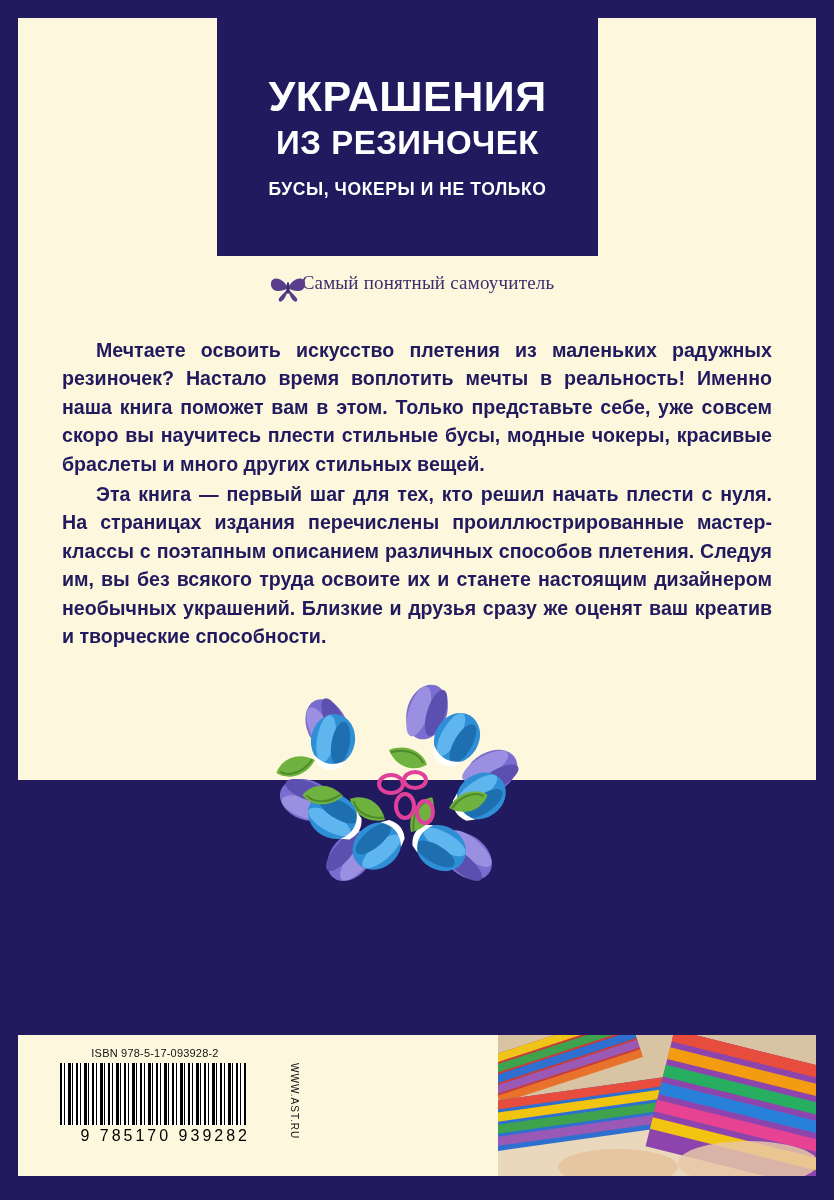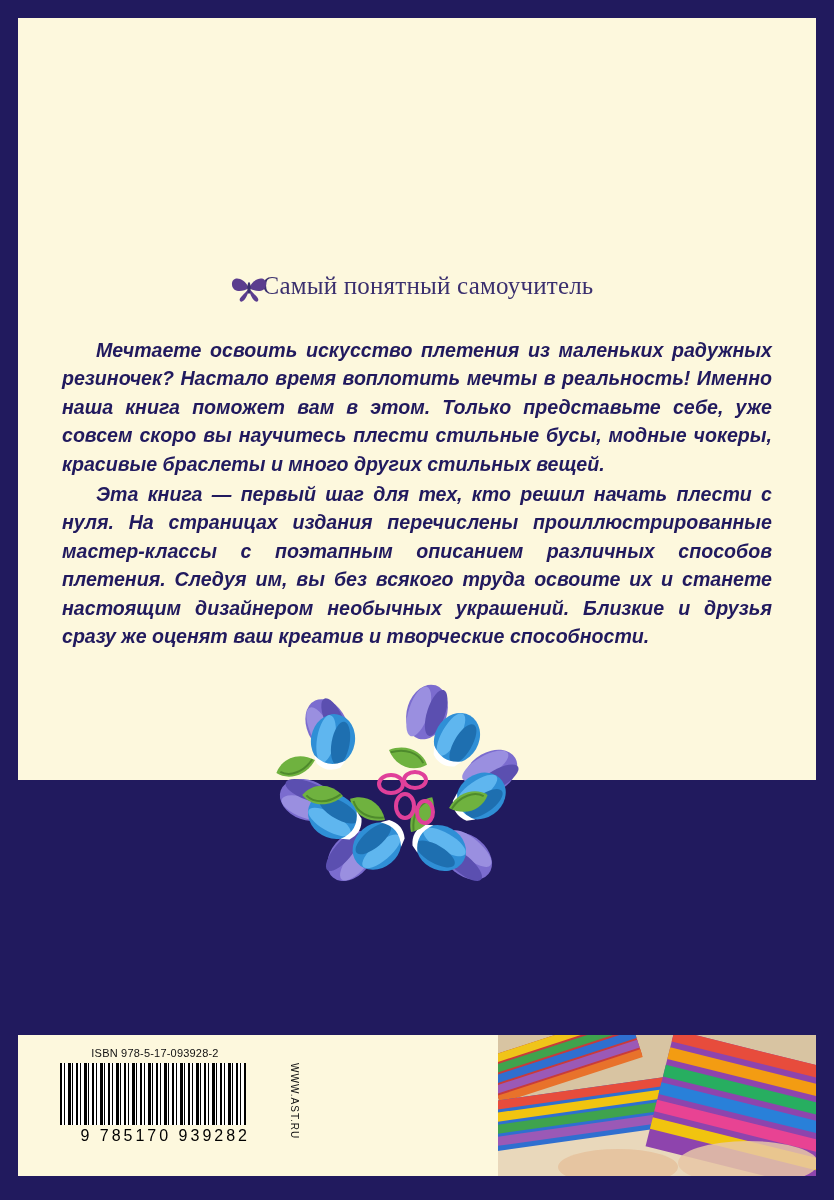--- a/index.html
+++ b/index.html
@@ -78,21 +78,21 @@
     position: absolute;
     left: 100px;
     top: 272px;
     width: 640px;
     text-align: center;
   }
   .tagline {
     display: inline-block;
     position: relative;
     font-family: "Liberation Serif", serif;
-    font-size: 25px;
+    font-size: 19px;
     color: #3a2f6e;
     letter-spacing: 0.2px;
     padding-left: 16px;
   }
   .butterfly {
     position: absolute;
     left: -18px;
     top: 0px;
     width: 40px;
     height: 32px;
@@ -103,21 +103,20 @@
   .body-text {
     position: absolute;
     left: 62px;
     top: 336px;
     width: 710px;
     color: #211a5e;
     font-size: 19.6px;
     font-weight: bold;
     line-height: 1.45;
     text-align: justify;
-    font-style: italic;
   }
   .body-text p {
     margin: 0 0 2px 0;
     text-indent: 34px;
   }
 
   
   .navy-band {
     position: absolute;
     left: 18px;
@@ -205,20 +204,25 @@
 <body>
 
 <div class="page">
 
   <div class="frame-top"></div>
   <div class="frame-left"></div>
   <div class="frame-right"></div>
 
   <div class="navy-band"></div>
 
+  <div class="title-box">
+    <div class="title-main">УКРАШЕНИЯ</div>
+    <div class="title-sub">ИЗ РЕЗИНОЧЕК</div>
+    <div class="title-tag">БУСЫ, ЧОКЕРЫ И НЕ ТОЛЬКО</div>
+  </div>
 
   <div class="tagline-wrap">
     <div class="tagline">
       <span class="butterfly">
         <svg viewBox="0 0 40 32" width="40" height="32" aria-hidden="true">
           <path d="M20 16 C14 4, 2 4, 3 13 C4 21, 14 20, 20 16 Z" fill="#5b3d8e"></path>
           <path d="M20 16 C26 4, 38 4, 37 13 C36 21, 26 20, 20 16 Z" fill="#5b3d8e"></path>
           <path d="M20 16 C16 22, 9 26, 11 29 C14 32, 19 24, 20 17 Z" fill="#5b3d8e"></path>
           <path d="M20 16 C24 22, 31 26, 29 29 C26 32, 21 24, 20 17 Z" fill="#5b3d8e"></path>
           <ellipse cx="20" cy="16" rx="1.6" ry="6" fill="#3a2f6e"></ellipse>

